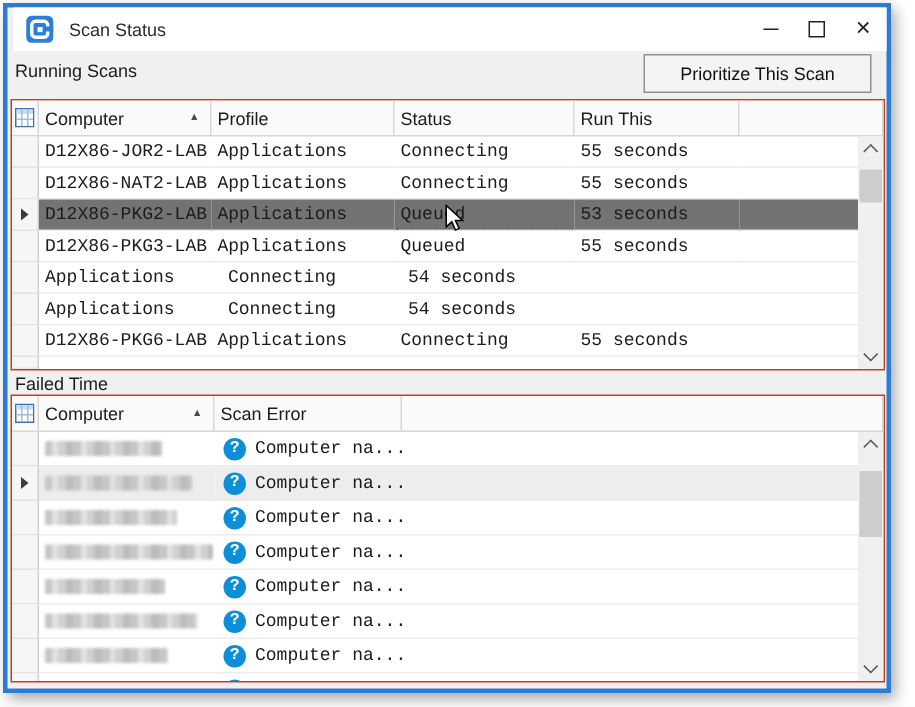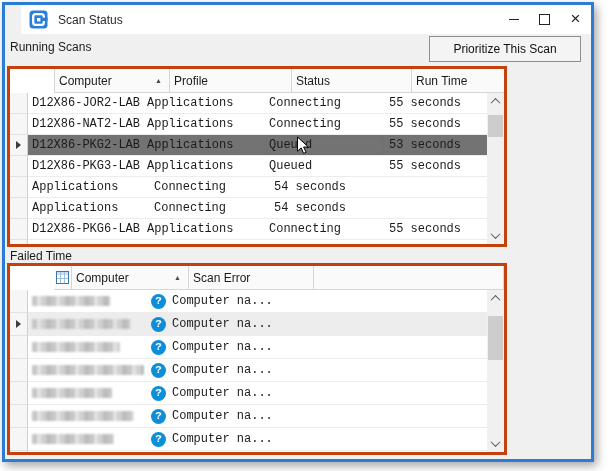--- a/index.html
+++ b/index.html
@@ -4,39 +4,39 @@
 <style>
   html,body { margin:0; padding:0; }
   body { width:610px; height:471px; background:#ffffff; position:relative; overflow:hidden;
          font-family:"Liberation Sans", sans-serif; color:#1b1b1b; }
 
   .window { position:absolute; left:2px; top:2px; width:592px; height:460px;
             background:#f0f0f0; border:3px solid #2b7cd4; box-sizing:border-box;
             box-shadow:3px 4px 9px rgba(0,0,0,.35); }
 
   
-  .titlebar { position:absolute; left:16px; top:0; right:0; height:29px; background:#ffffff;
+  .titlebar { position:absolute; left:4px; top:0; right:0; height:29px; background:#ffffff;
               display:flex; align-items:center; }
   .app-icon { margin-left:8px; width:19px; height:19px; flex:none; }
   .title { margin-left:10px; font-size:12px; color:#2b2b2b; }
   .winbtns { margin-left:auto; display:flex; height:100%; }
   .winbtn { width:31px; height:100%; display:flex; align-items:center; justify-content:center; }
   .glyph-min { width:10px; border-top:1.4px solid #222; display:block; }
   .glyph-max { width:9px; height:9px; border:1.4px solid #222; display:block; }
   .glyph-close { font-size:17px; color:#222; line-height:1; margin-top:-2px; }
 
   .section-label { position:absolute; font-size:12px; color:#1b1b1b; }
 
   .prioritize { position:absolute; right:10px; top:31px; width:152px; height:26px;
                 background:#f4f4f4; border:1px solid #8f8f8f; box-sizing:border-box;
                 font-size:12px; color:#111; display:flex; align-items:center; justify-content:center; }
 
   
-  .table { position:absolute; left:2px; width:500px; background:#ffffff;
-           border:3px solid #c2410c; box-sizing:border-box; overflow:hidden;padding-left:44px; }
+  .table { position:absolute; left:2px; width:583px; background:#ffffff;
+           border:1px solid #c2410c; box-sizing:border-box; overflow:hidden; }
   #running-table { top:61px; height:181px; }
   #failed-table  { top:258px; height:192px; }
 
   .thead { display:flex; height:24px; background:#fafafa; border-bottom:1px solid #d6d6d6;
            box-sizing:border-box; }
   .th { font-size:12px; display:flex; align-items:center; padding-left:4px;
         border-right:1px solid #d6d6d6; box-sizing:border-box; white-space:nowrap; overflow:hidden; }
   .th.hd-rowhdr { padding:0; justify-content:center; }
   .sort { margin-left:auto; margin-right:7px; font-size:7px; color:#4a4a4a; }
 
@@ -127,21 +127,21 @@
         <span>Computer</span>
         <span class="sort">▲</span>
       </div>
       <div class="th c-prof">
           <span>Profile</span>
         </div>
       <div class="th c-stat">
           <span>Status</span>
         </div>
       <div class="th c-run">
-          <span>Run Time</span>
+          <span>Run This</span>
         </div>
       <div class="th c-fill"></div>
     </div>
     <div class="tbody" id="running-tbody">
         <div class="row">
           <div class="cell rowhdr"></div>
           <div class="cell c-comp">D12X86-JOR2-LAB</div>
           <div class="cell c-prof">Applications</div>
           <div class="cell c-stat">Connecting</div>
           <div class="cell c-run">55 seconds</div>

